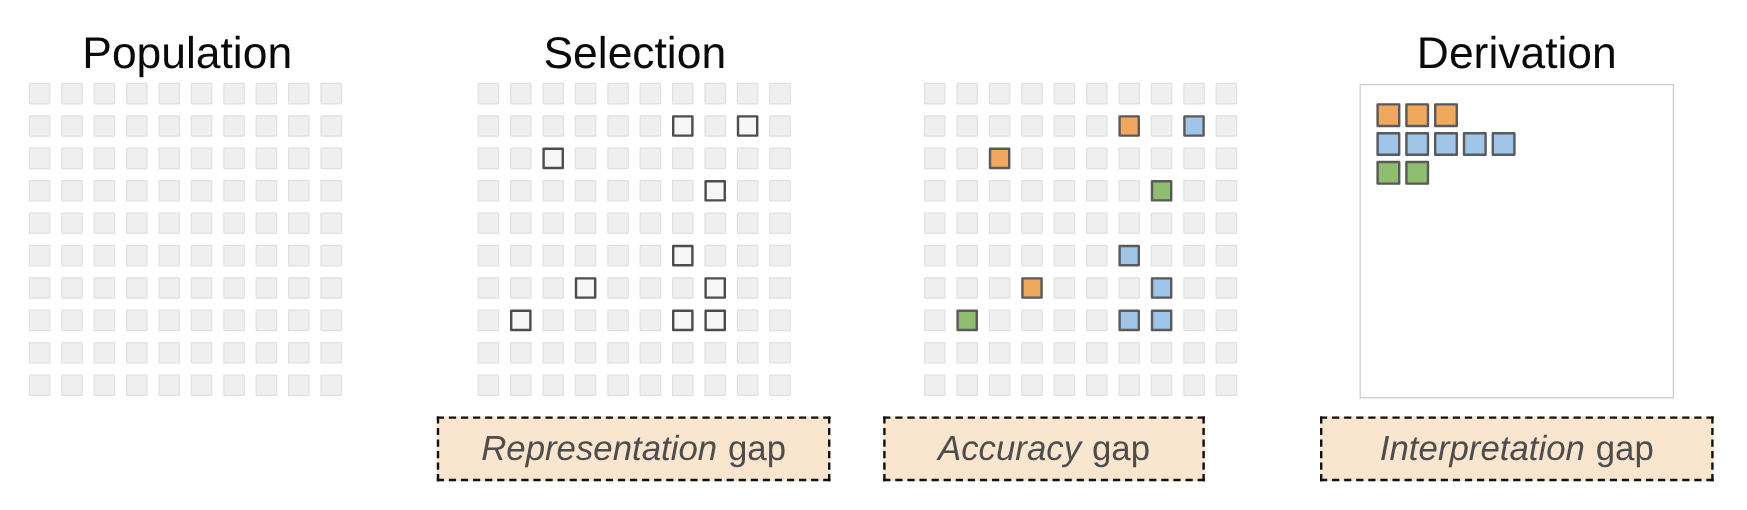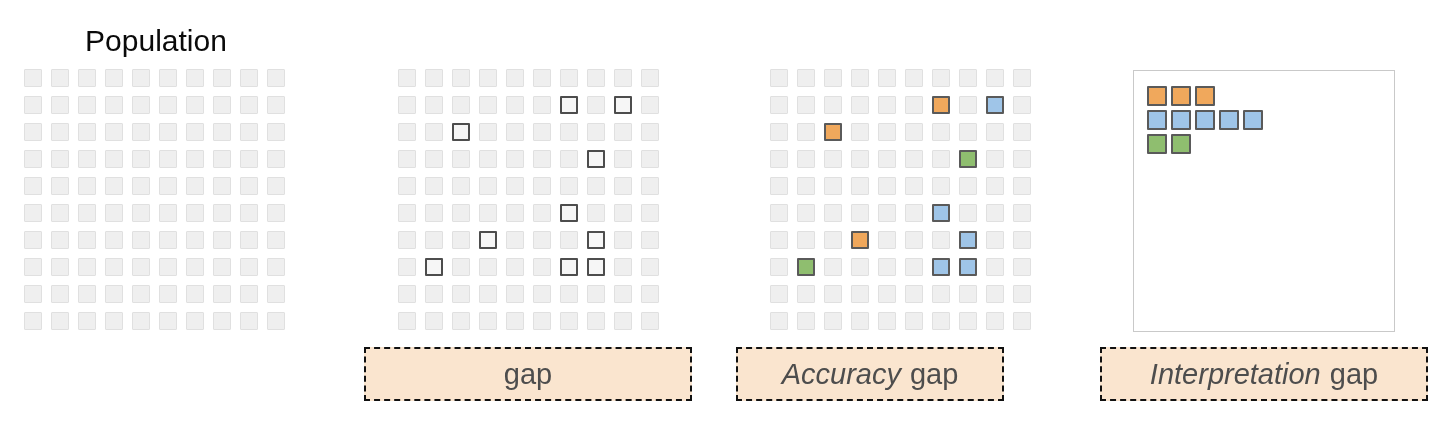--- a/index.html
+++ b/index.html
@@ -11,21 +11,21 @@
     position: relative;
     width: 1456px;
     height: 425px;
     background: #ffffff;
     overflow: hidden;
   }
   .panel-title {
     position: absolute;
     top: 24px;
     transform: translateX(-50%);
-    font-size: 30px;
+    font-size: 37px;
     line-height: 1.15;
     color: #0a0a0a;
     white-space: nowrap;
   }
   .grid {
     position: absolute;
     display: grid;
     grid-template-columns: repeat(10, 18px);
     grid-auto-rows: 18px;
     gap: 9px;
@@ -96,20 +96,22 @@
   .pos-gap-representation { left: 364px;  top: 347px; width: 328px; }
   .pos-gap-accuracy       { left: 736px;  top: 347px; width: 268px; }
   .pos-gap-interpretation { left: 1100px; top: 347px; width: 328px; }
 </style>
 </head>
 <body>
 
 <div class="canvas">
 
   <div class="panel-title pos-title-population">Population</div>
+  <div class="panel-title pos-title-selection">Selection</div>
+  <div class="panel-title pos-title-derivation">Derivation</div>
 
   <div class="grid pos-grid-population">
       <div class="cell"></div>
       <div class="cell"></div>
       <div class="cell"></div>
       <div class="cell"></div>
       <div class="cell"></div>
       <div class="cell"></div>
       <div class="cell"></div>
       <div class="cell"></div>
@@ -426,20 +428,21 @@
           <div class="cell c-blue"></div>
         </div>
         <div class="tally-row">
           <div class="cell c-green"></div>
           <div class="cell c-green"></div>
         </div>
       </div>
   </div>
 
   <div class="gap-label pos-gap-representation">
+    <span class="word-italic">Representation</span>
     <span>gap</span>
   </div>
   <div class="gap-label pos-gap-accuracy">
     <span class="word-italic">Accuracy</span>
     <span>gap</span>
   </div>
   <div class="gap-label pos-gap-interpretation">
     <span class="word-italic">Interpretation</span>
     <span>gap</span>
   </div>

